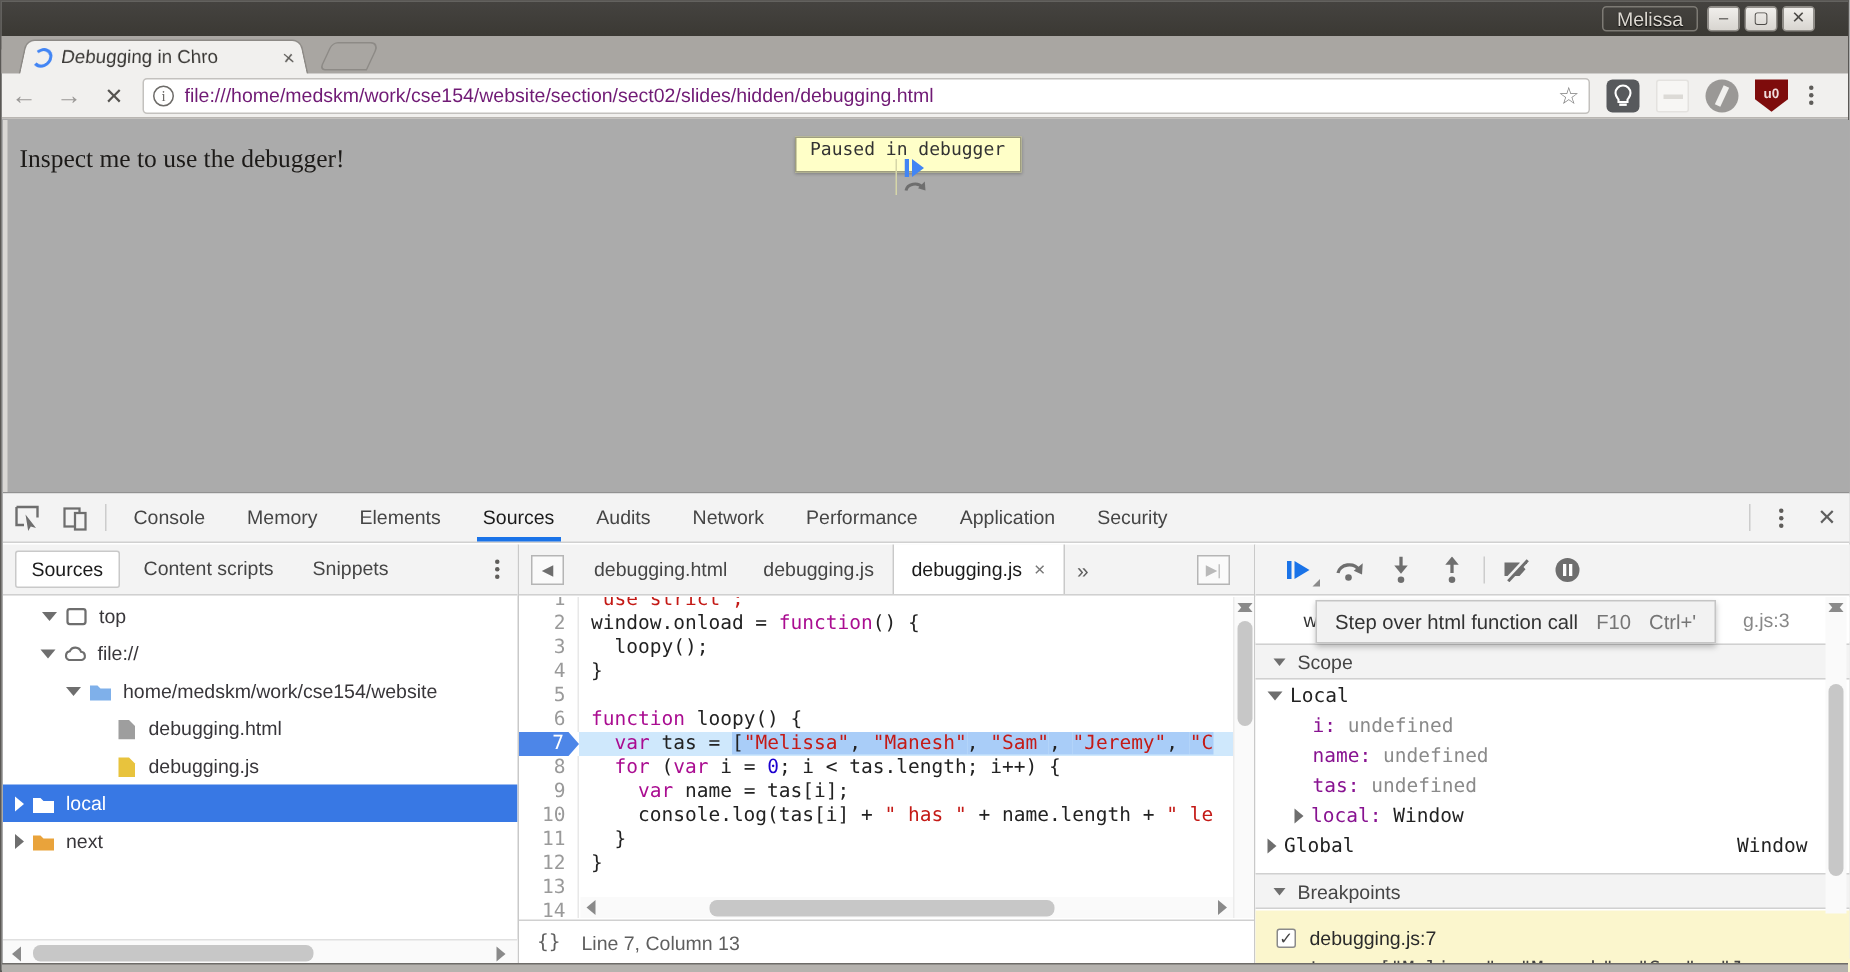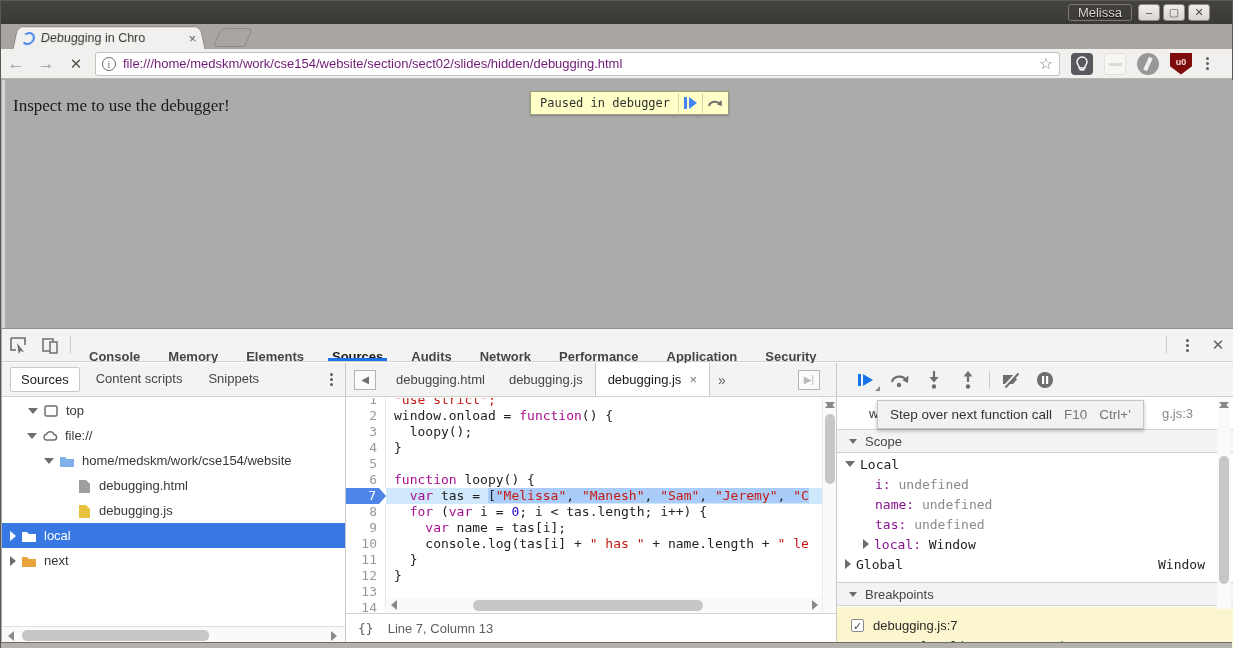--- a/index.html
+++ b/index.html
@@ -38,30 +38,30 @@
   #ext-v::after { content:""; position:absolute; left:9px; top:4px; width:4px; height:14px; background:#f1f0ee; transform:rotate(25deg); }
   #ext-ublock { background:#7e0c0c; clip-path:polygon(0 0,100% 0,100% 62%,50% 100%,0 62%); }
   #ext-ublock span { position:absolute; width:100%; text-align:center; top:4px; color:#f0dcdc; font-size:9px; font-weight:bold; }
   #browser-menu { margin-left:14px; margin-right:10px; }
   .kebab { display:flex; flex-direction:column; gap:2px; align-items:center; }
   .kebab i { width:3px; height:3px; background:#5f5d5a; border-radius:50%; }
 
   
   #page { left:1px; top:79px; width:1231px; height:248px; background:#ababab; border-left:3px solid #d9d7d4; }
   #page-text { left:8px; top:16px; font-family:"Liberation Serif",serif; font-size:17px; color:#1c1a18; }
-  #paused-banner { left:525px; top:11px; height:24px; background:#ffffc8; border:1px solid #9e9d7e; box-shadow:0 1px 2px rgba(0,0,0,.25); display:flex; align-items:center; padding:0 2px 0 9px; }
+  #paused-banner { left:525px; top:11px; height:24px; background:#ffffc8; border:1px solid #9e9d7e; box-shadow:0 1px 2px rgba(0,0,0,.25); display:flex; align-items:center; padding:0 2px 0 9px;flex-direction:column; }
   #paused-text { font-family:"DejaVu Sans Mono",monospace; font-size:12px; color:#333; margin-right:8px; }
   .banner-btn { width:24px; height:20px; display:flex; align-items:center; justify-content:center; border-left:1px solid #d6d6a8; }
 
   
   #devtools { left:1px; top:327px; width:1231px; height:314px; background:#fff; border-top:1px solid #919191; font-size:12px; color:#333; }
   #dt-tabrow { left:0; top:0; width:100%; height:33px; background:#f3f3f3; border-bottom:1px solid #d0d0d0; display:flex; align-items:center; }
   .dt-toolicon { width:32px; height:24px; display:flex; align-items:center; justify-content:center; }
   .vsep { width:1px; height:18px; background:#cccccc; margin:0 4px; }
-  .dt-tab { padding:12px 14px; font-size:13px; color:#454545; height:32px; line-height:32px; position:relative;font-weight:bold; }
+  .dt-tab { padding:0 14px; font-size:13px; color:#454545; height:32px; line-height:32px; position:relative; }
   .dt-tab.active { color:#1a1a1a; }
   .dt-tab.active::after { content:""; position:absolute; left:10px; right:10px; bottom:0; height:3px; background:#1a73e8; }
   #dt-tabrow-right { margin-left:auto; display:flex; align-items:center; }
   #dt-close { width:30px; text-align:center; color:#5f5f5f; font-size:15px; }
 
   #dt-body { left:0; top:34px; width:100%; height:280px; display:flex; }
   
   #dt-sidebar { width:344px; height:100%; border-right:1px solid #c9c9c9; position:relative; background:#fff; }
   #sb-tabrow { height:34px; background:#f3f3f3; border-bottom:1px solid #d0d0d0; display:flex; align-items:center; padding-left:8px; }
   .sb-tab { font-size:13px; color:#454545; padding:4px 10px; }
@@ -418,21 +418,21 @@
                 <rect x="6" y="5" width="2.2" height="8" fill="#fff"></rect>
                 <rect x="10" y="5" width="2.2" height="8" fill="#fff"></rect>
               </svg>
             </span>
           </div>
         <div id="callstack-row">
           <span id="cs-left">wi</span>
           <span id="cs-right">g.js:3</span>
         </div>
         <div id="tooltip">
-          <span id="tooltip-label">Step over next function call</span>
+          <span id="tooltip-label">Step over html function call</span>
           <span class="tooltip-key">F10</span>
           <span class="tooltip-key">Ctrl+'</span>
         </div>
         <div id="scope-hdr" class="section-hdr">
           <span class="tri down sm"></span>
           <span>Scope</span>
         </div>
         <div id="scope-rows">
             <div class="scope-row" style="padding-left: 8px;"><span class="tri down"></span><span class="scope-section-label">Local</span></div>
             <div class="scope-row" style="padding-left: 38px;"><span class="scope-name">i: </span><span class="scope-val-grey">undefined</span></div>

